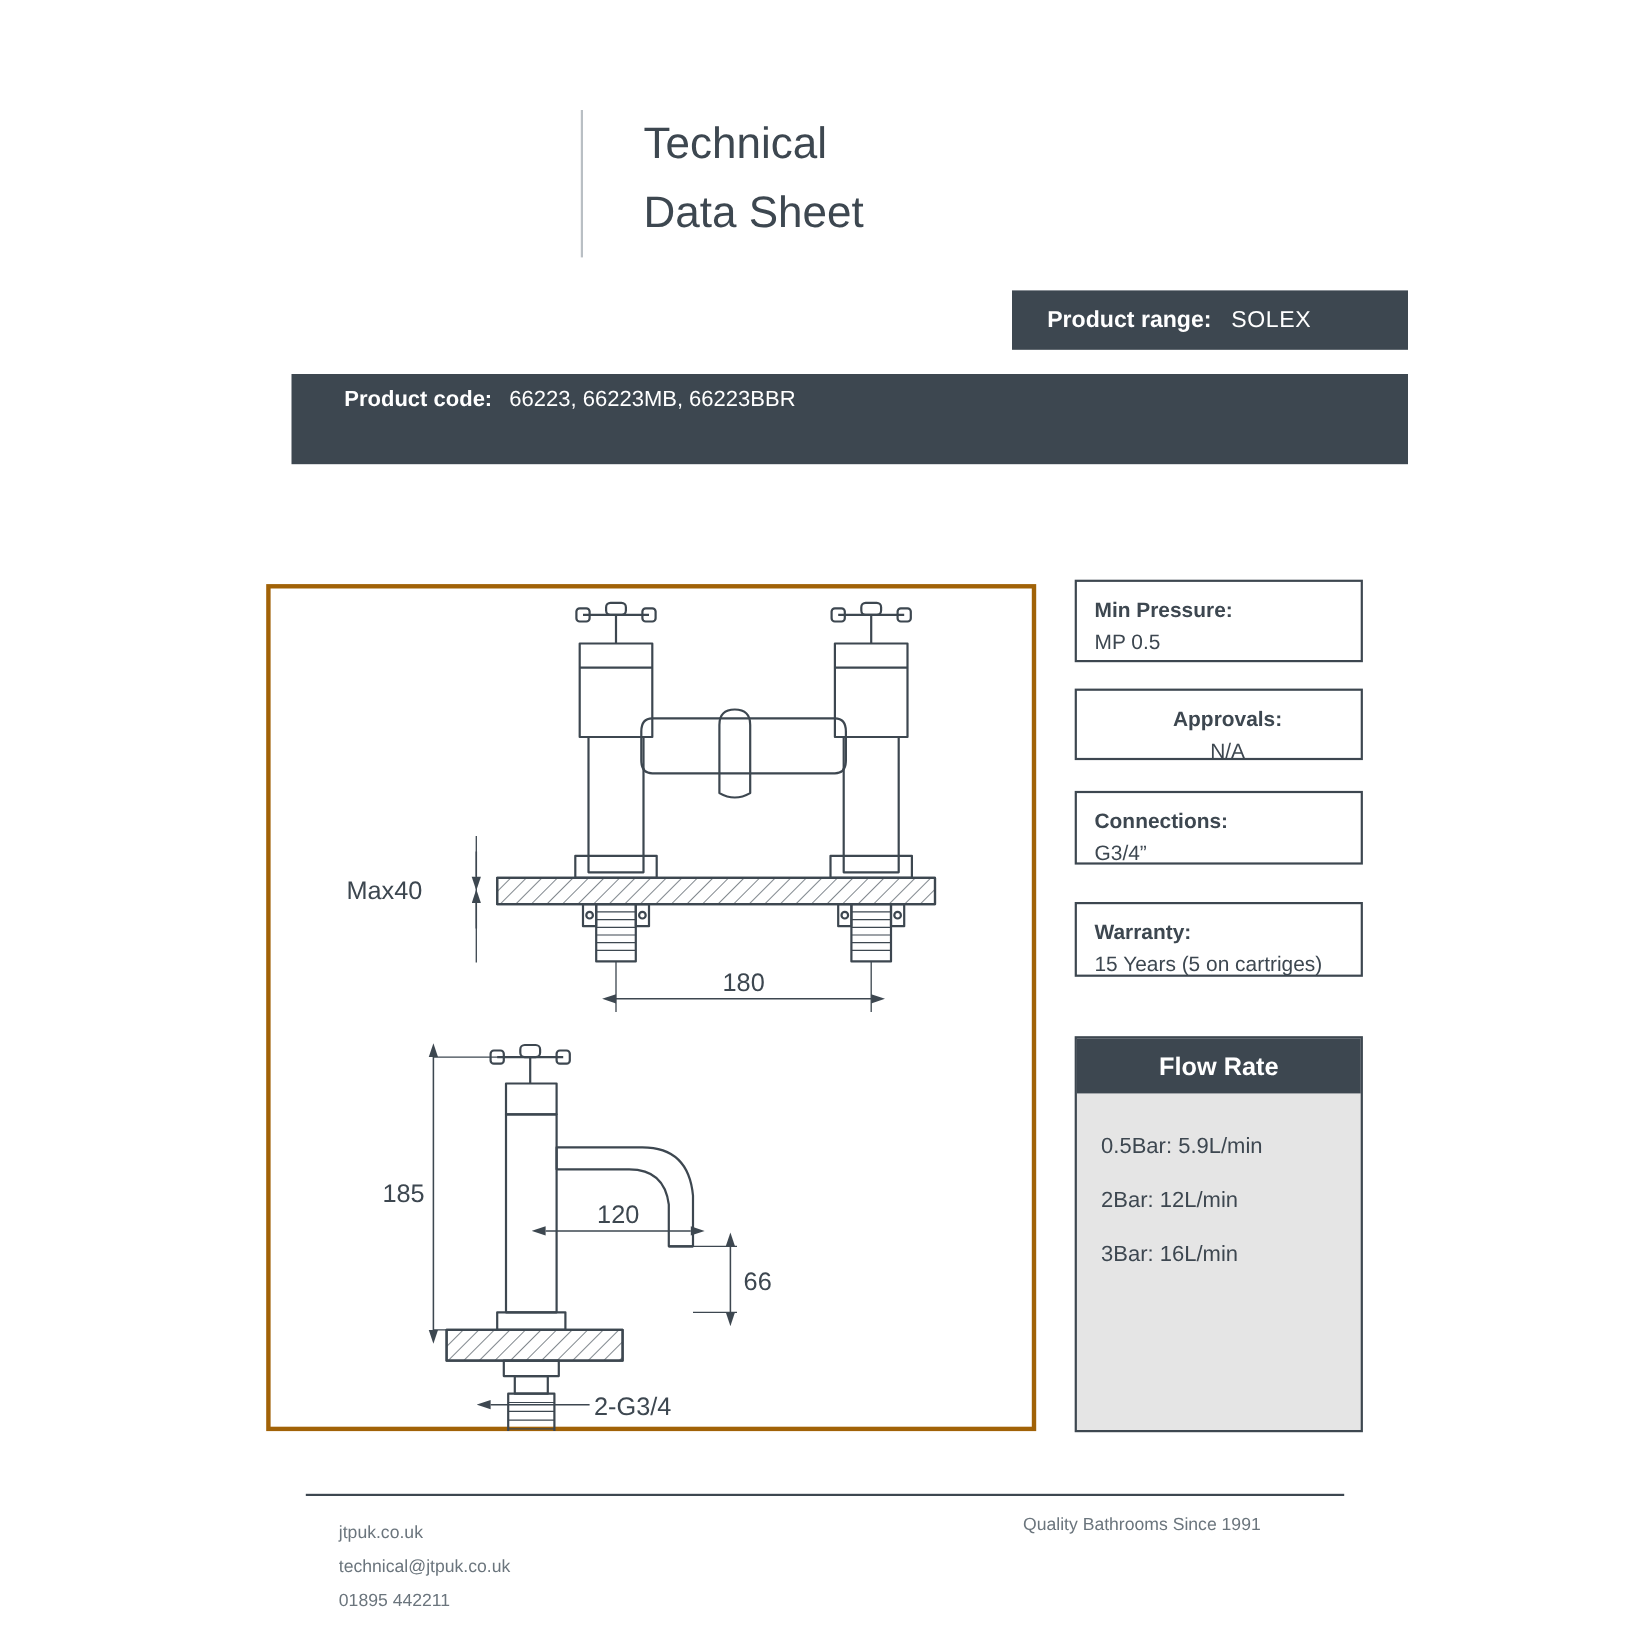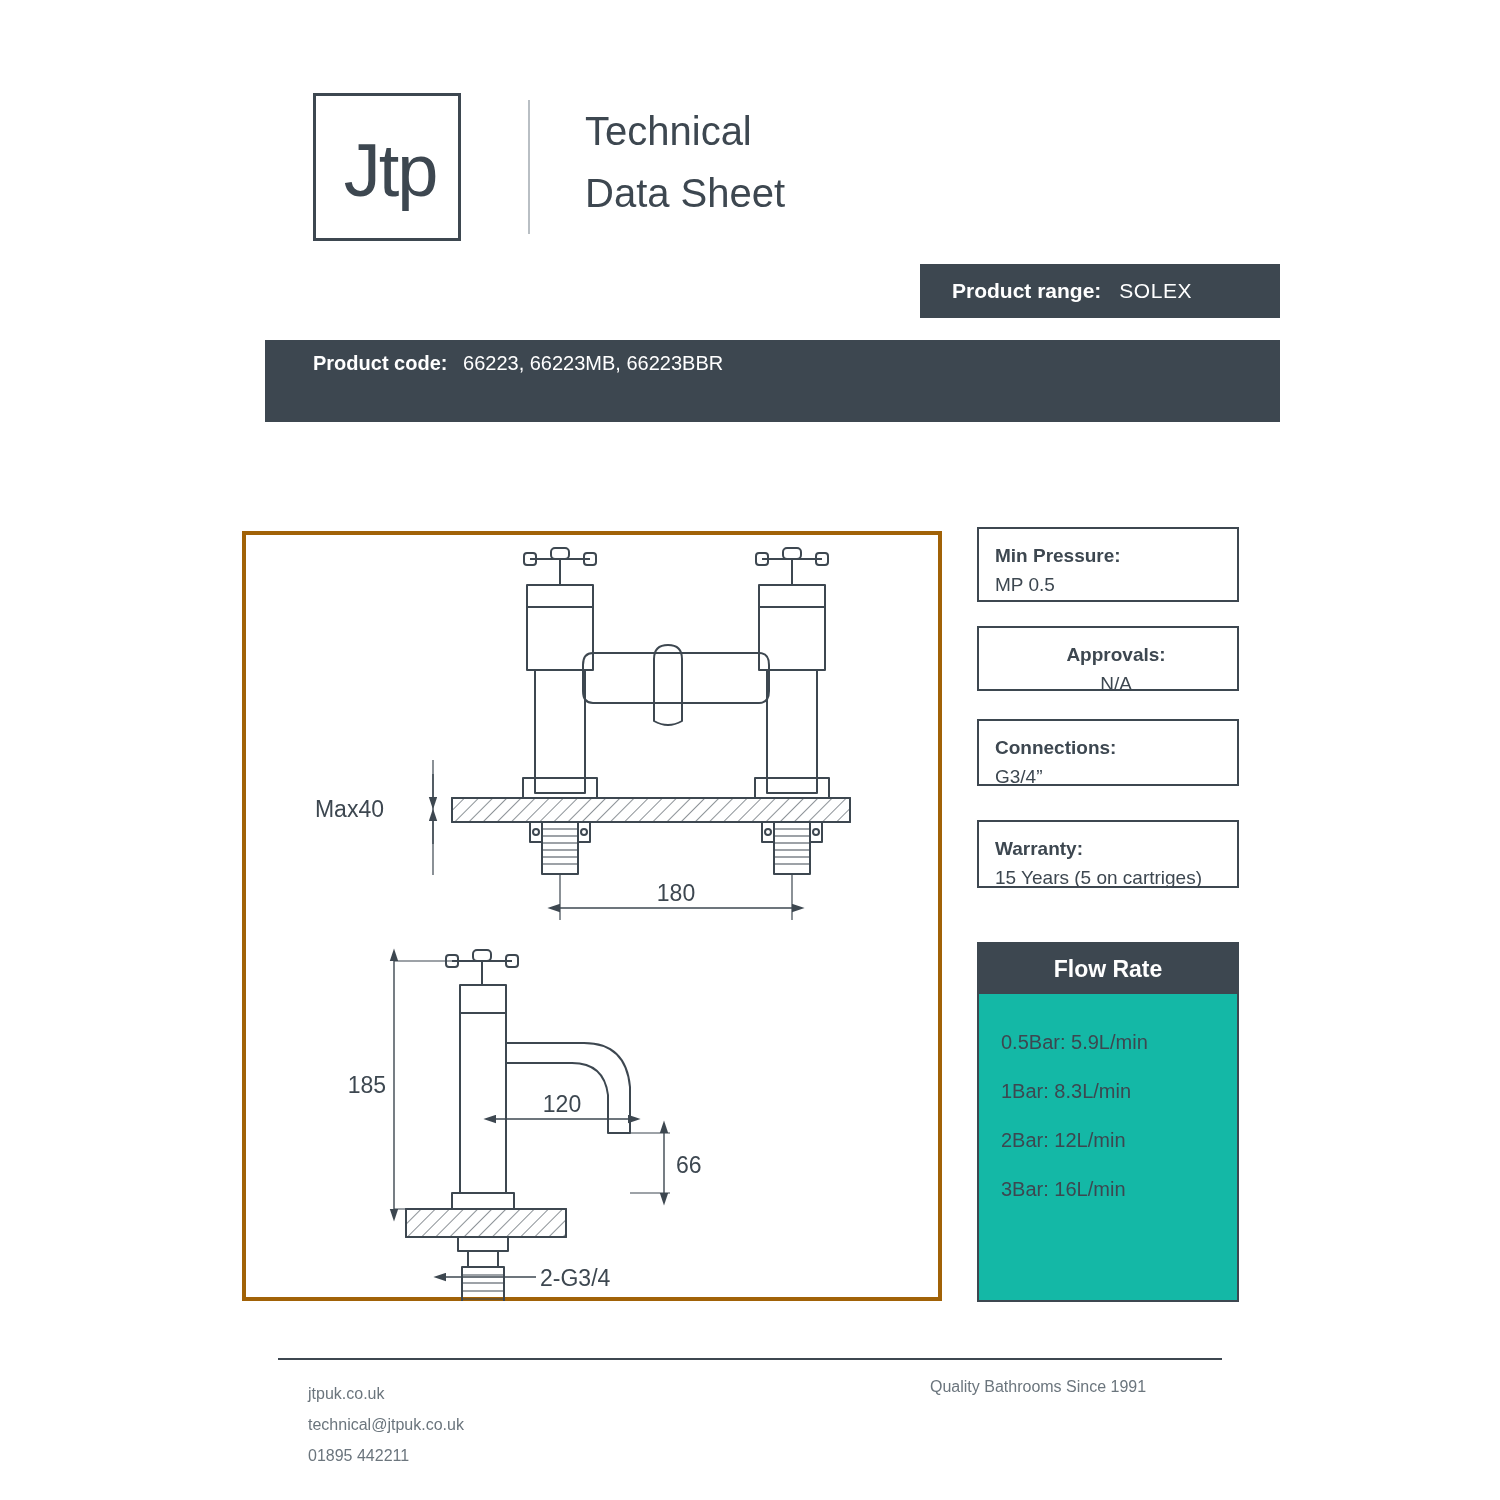--- a/index.html
+++ b/index.html
@@ -114,21 +114,21 @@
   #spec-2 { left: 977px; top: 719px; height: 67px; }
   #spec-3 { left: 977px; top: 820px; height: 68px; }
 
   
   .flow-panel {
     position: absolute;
     left: 977px; top: 942px;
     width: 262px; height: 360px;
     border: 2px solid #3d4750;
     box-sizing: border-box;
-    background: #14b8a6;
+    background: #e5e5e5;
   }
   .flow-header {
     height: 50px;
     background: #3d4750;
     color: #ffffff;
     display: flex;
     align-items: center;
     justify-content: center;
     font-size: 23px;
     font-weight: bold;
@@ -159,23 +159,20 @@
     left: 930px; top: 1378px;
     font-size: 16px;
     color: #6b757d;
   }
 </style>
 </head>
 <body>
 
 <div class="page">
 
-  <div class="logo-box">
-    <div class="logo-text">Jtp</div>
-  </div>
   <div class="header-divider"></div>
   <div class="header-title">
     <div>Technical</div>
     <div>Data Sheet</div>
   </div>
 
   <div class="range-bar">
     <span class="lbl">Product range:</span>
     <span class="val">SOLEX</span>
   </div>
@@ -335,21 +332,20 @@
   </div>
   <div class="spec-box" id="spec-3">
     <span class="lbl">Warranty:</span>
     <span class="val">15 Years (5 on cartriges)</span>
   </div>
 
   <div class="flow-panel">
     <div class="flow-header">Flow Rate</div>
     <div class="flow-list">
       <div>0.5Bar: 5.9L/min</div>
-      <div>1Bar: 8.3L/min</div>
       <div>2Bar: 12L/min</div>
       <div>3Bar: 16L/min</div>
     </div>
   </div>
 
   <div class="footer-rule"></div>
   <div class="footer-left">
     <div>jtpuk.co.uk</div>
     <div>technical@jtpuk.co.uk</div>
     <div>01895 442211</div>

